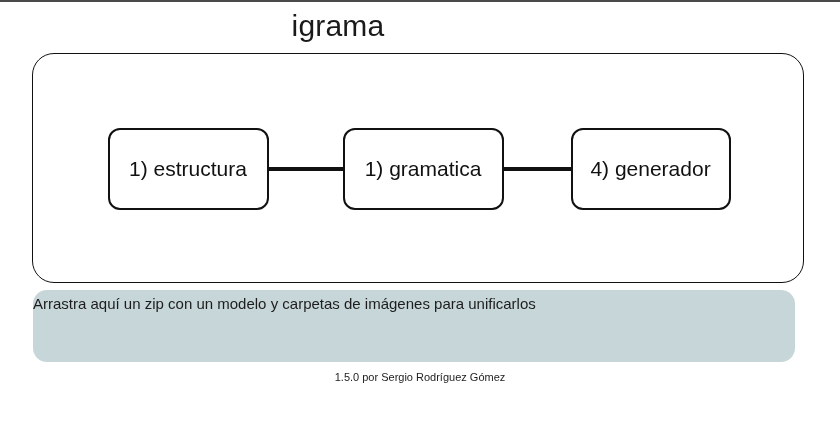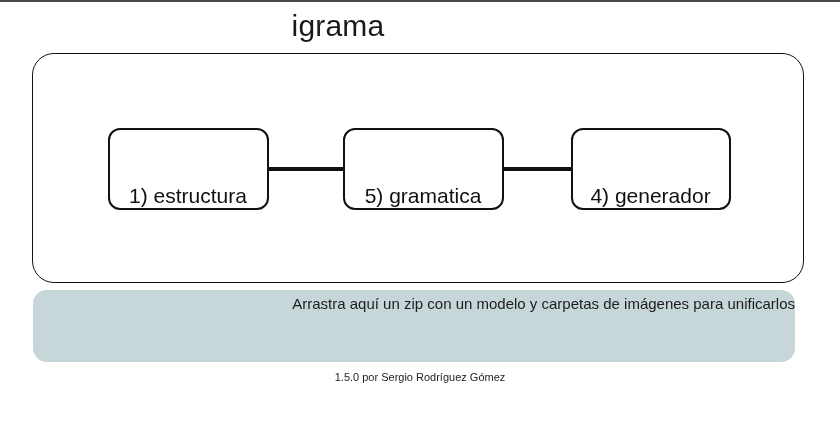--- a/index.html
+++ b/index.html
@@ -62,21 +62,21 @@
     justify-content: center;
   }
 
   .stage-box {
     box-sizing: border-box;
     border: 2px solid #111111;
     border-radius: 12px;
     background: #ffffff;
     height: 82px;
     display: flex;
-    align-items: flex-end;
+    align-items: center;
     justify-content: center;
     padding: 0 16px;
     white-space: nowrap;
   }
   .stage-label {
     font-size: 21px;
     color: #111111;
     line-height: 24px;
   }
 
@@ -102,21 +102,21 @@
     height: 72px;
     background: #c7d6d9;
     border-radius: 14px;
     box-sizing: border-box;
   }
   #drop-zone-text {
     position: absolute;
     left: 0;
     top: 3px;
     width: 762px;
-    text-align: right;
+    text-align: left;
     font-size: 15px;
     line-height: 21px;
     color: #1d1d1d;
   }
 
   #footer-version {
     position: absolute;
     left: 0;
     top: 368px;
     width: 840px;
@@ -136,21 +136,21 @@
 <div id="pipeline-panel">
   <div id="pipeline-row">
 
     <div class="stage-box" id="stage-box-0">
       <span class="stage-label">1) estructura</span>
     </div>
 
     <div class="connector" id="connector-0"></div>
 
     <div class="stage-box" id="stage-box-1">
-      <span class="stage-label">5) gramatica</span>
+      <span class="stage-label">1) gramatica</span>
     </div>
 
     <div class="connector" id="connector-1"></div>
 
     <div class="stage-box" id="stage-box-2">
       <span class="stage-label">4) generador</span>
     </div>
 
   </div>
 </div>

